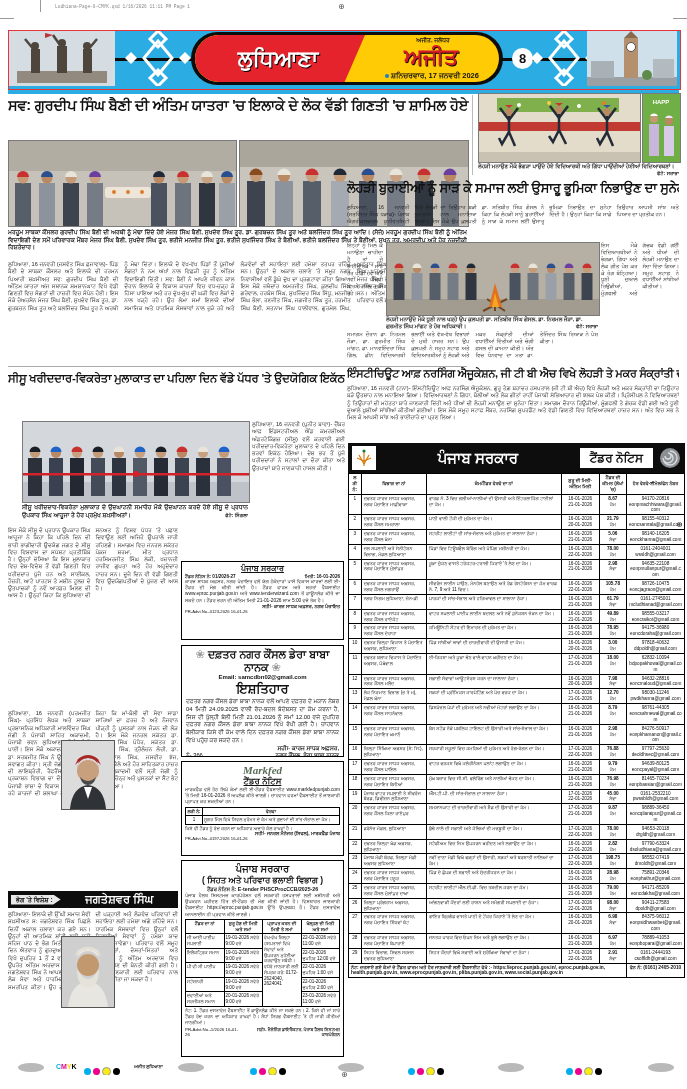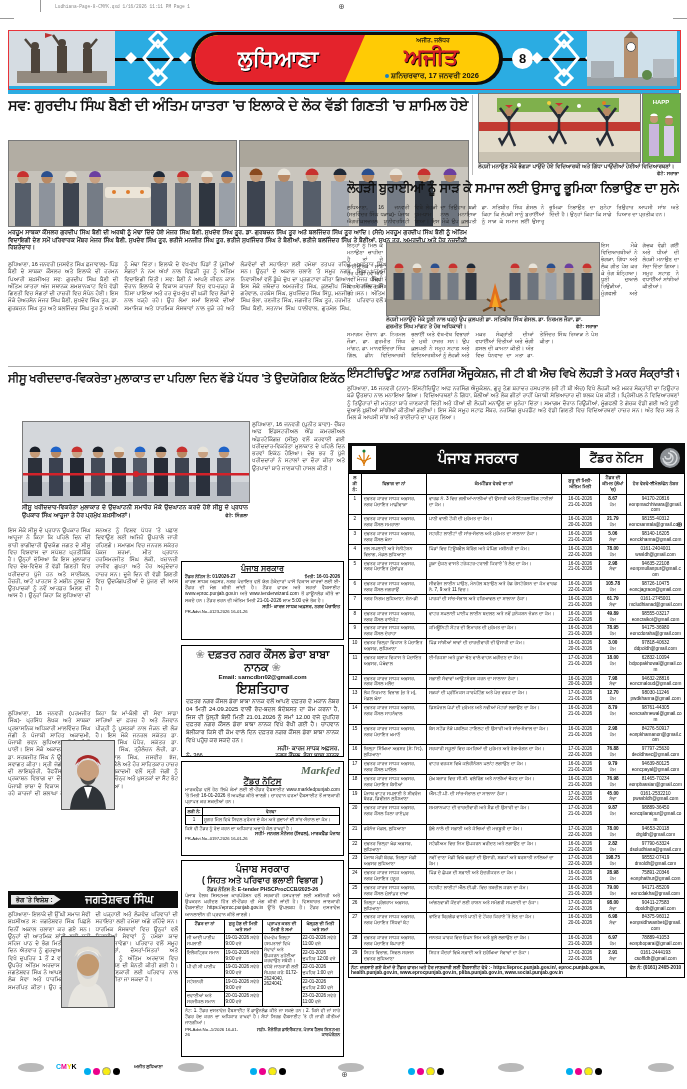--- a/index.html
+++ b/index.html
@@ -1041,21 +1041,21 @@
     <div class="c bld" style="font-size:6px;">Email: samcdbn02@gmail.com</div>
     <div class="c bld" style="font-size:13px;margin:1px 0;">ਇਸ਼ਤਿਹਾਰ</div>
     <div class="jc" style="font-size:5.8px;line-height:1.35;">ਦਫ਼ਤਰ ਨਗਰ ਕੌਂਸਲ ਡੇਰਾ ਬਾਬਾ ਨਾਨਕ ਵਲੋਂ ਆਪਣੇ ਦਫ਼ਤਰ ਦੇ ਮਕਾਨ ਨੰਬਰ 04 ਮਿਤੀ 24.09.2025 ਵਾਲੀ ਰੱਦ-ਬਦਲ ਬੰਦੋਬਸਤ ਦਾ ਕੰਮ ਕਰਨਾ ਹੈ, ਜਿਸ ਦੀ ਖੁੱਲ੍ਹੀ ਬੋਲੀ ਮਿਤੀ 21.01.2026 ਨੂੰ ਸਮਾਂ 12.00 ਵਜੇ ਦੁਪਹਿਰ ਦਫ਼ਤਰ ਨਗਰ ਕੌਂਸਲ ਡੇਰਾ ਬਾਬਾ ਨਾਨਕ ਵਿਖੇ ਰੱਖੀ ਗਈ ਹੈ। ਚਾਹਵਾਨ ਬੋਲੀਕਾਰ ਕਿਸੇ ਵੀ ਕੰਮ ਵਾਲੇ ਦਿਨ ਦਫ਼ਤਰ ਨਗਰ ਕੌਂਸਲ ਡੇਰਾ ਬਾਬਾ ਨਾਨਕ ਵਿਖੇ ਪਹੁੰਚ ਕਰ ਸਕਦੇ ਹਨ।</div>
     <div style="font-size:5.8px;font-weight:bold;text-align:right;">
       <div>ਸਹੀ/- ਕਾਰਜ ਸਾਧਕ ਅਫ਼ਸਰ,</div>
       <div><span style="float:left;font-weight:normal;">ਨੰ- 366</span><span>ਨਗਰ ਕੌਂਸਲ, ਡੇਰਾ ਬਾਬਾ ਨਾਨਕ</span></div>
     </div>
   </div>
 
   <div class="b notice-box" style="left:181px;top:761px;width:163px;height:95px;padding:2px 3px;box-sizing:border-box;">
-    <div class="c" style="font-family:'Liberation Serif',serif;font-style:italic;font-weight:bold;font-size:11px;color:#5a6b5a;text-align:right;">Markfed</div>
+    <div class="c" style="font-family:'Liberation Serif',serif;font-style:italic;font-weight:bold;font-size:11px;color:#5a6b5a;">Markfed</div>
     <div class="notice-title" style="font-size:8.5px;">ਟੈਂਡਰ ਨੋਟਿਸ</div>
     <div class="jc" style="font-size:4.8px;line-height:1.3;">ਮਾਰਕਫੈੱਡ ਵਲੋਂ ਹੇਠ ਲਿਖੇ ਕੰਮਾਂ ਲਈ ਈ-ਟੈਂਡਰ ਵੈੱਬਸਾਈਟ www.markfedpunjab.com 'ਤੇ ਮਿਤੀ 16-01-2026 ਤੋਂ ਅਪਲੋਡ ਕੀਤੇ ਜਾਣਗੇ। ਚਾਹਵਾਨ ਫਰਮਾਂ ਵੈੱਬਸਾਈਟ ਤੋਂ ਜਾਣਕਾਰੀ ਪ੍ਰਾਪਤ ਕਰ ਸਕਦੀਆਂ ਹਨ।</div>
     <table class="mini" style="margin:1px 0;">
       <tbody>
           <tr>
         <th style="width:14px;">ਲੜੀ ਨੰ:</th>
         <th>ਵੇਰਵਾ</th>
       </tr>
       <tr>
         <td class="c">1</td>

